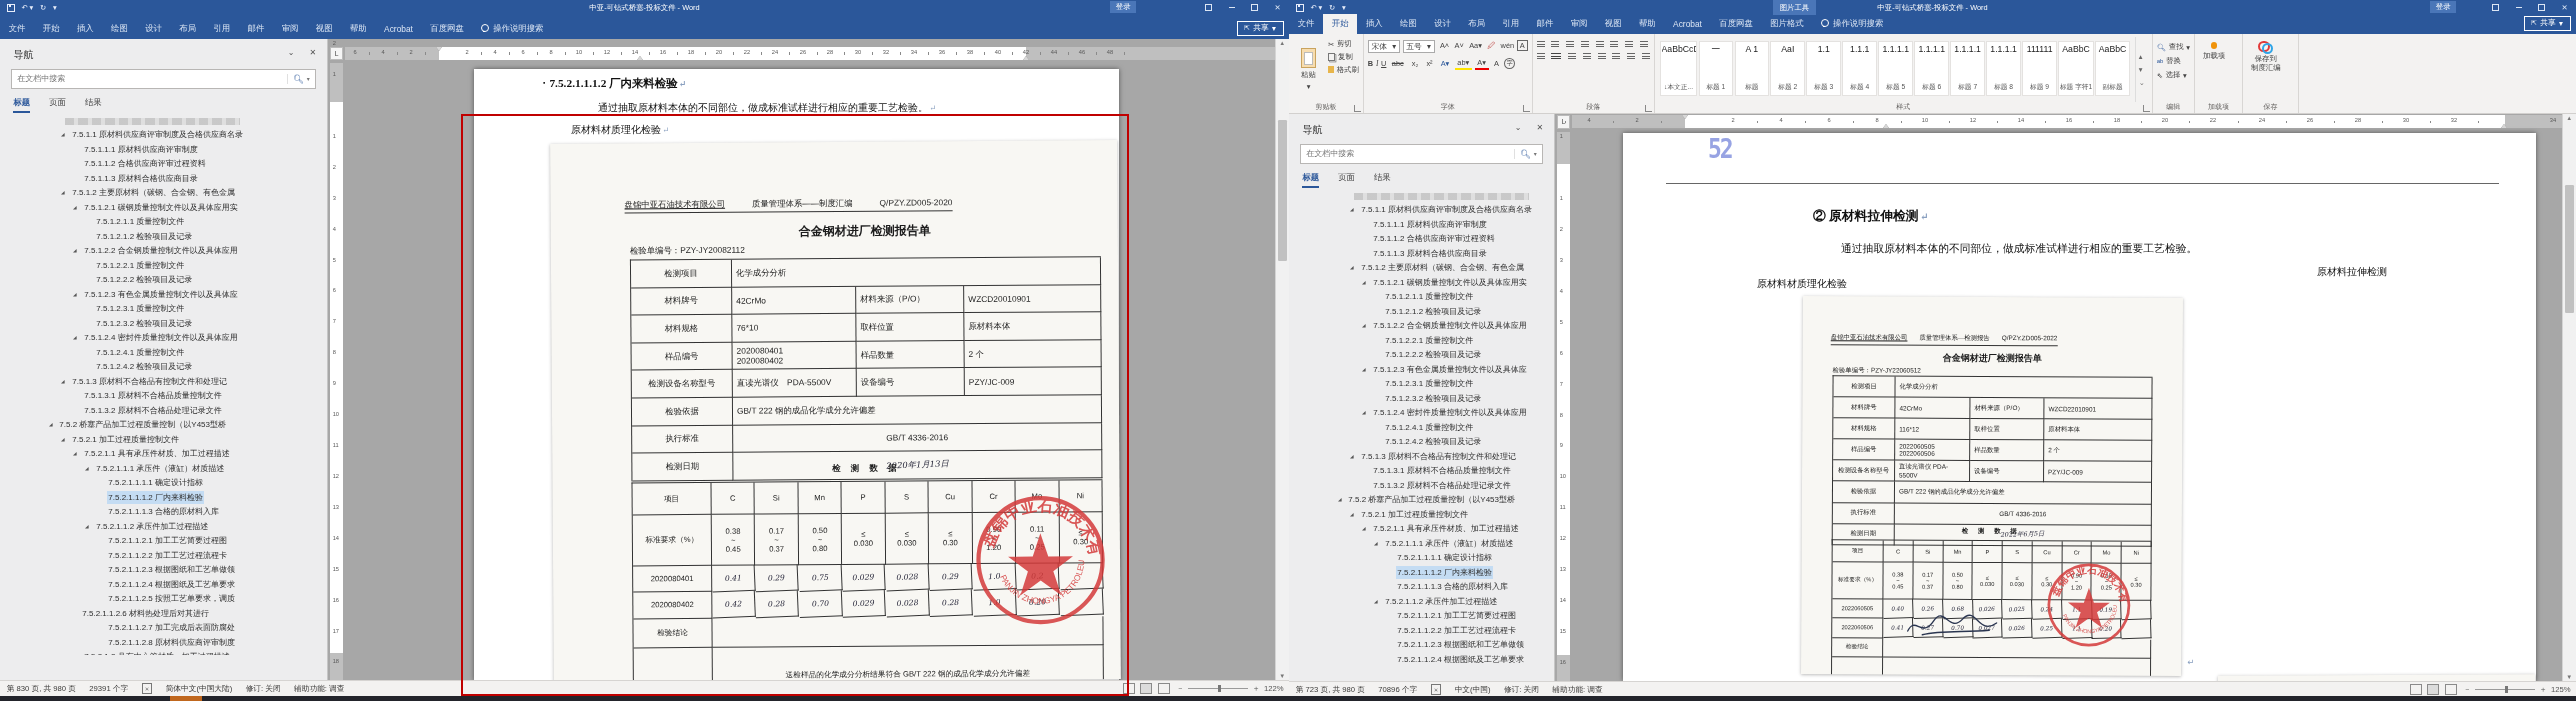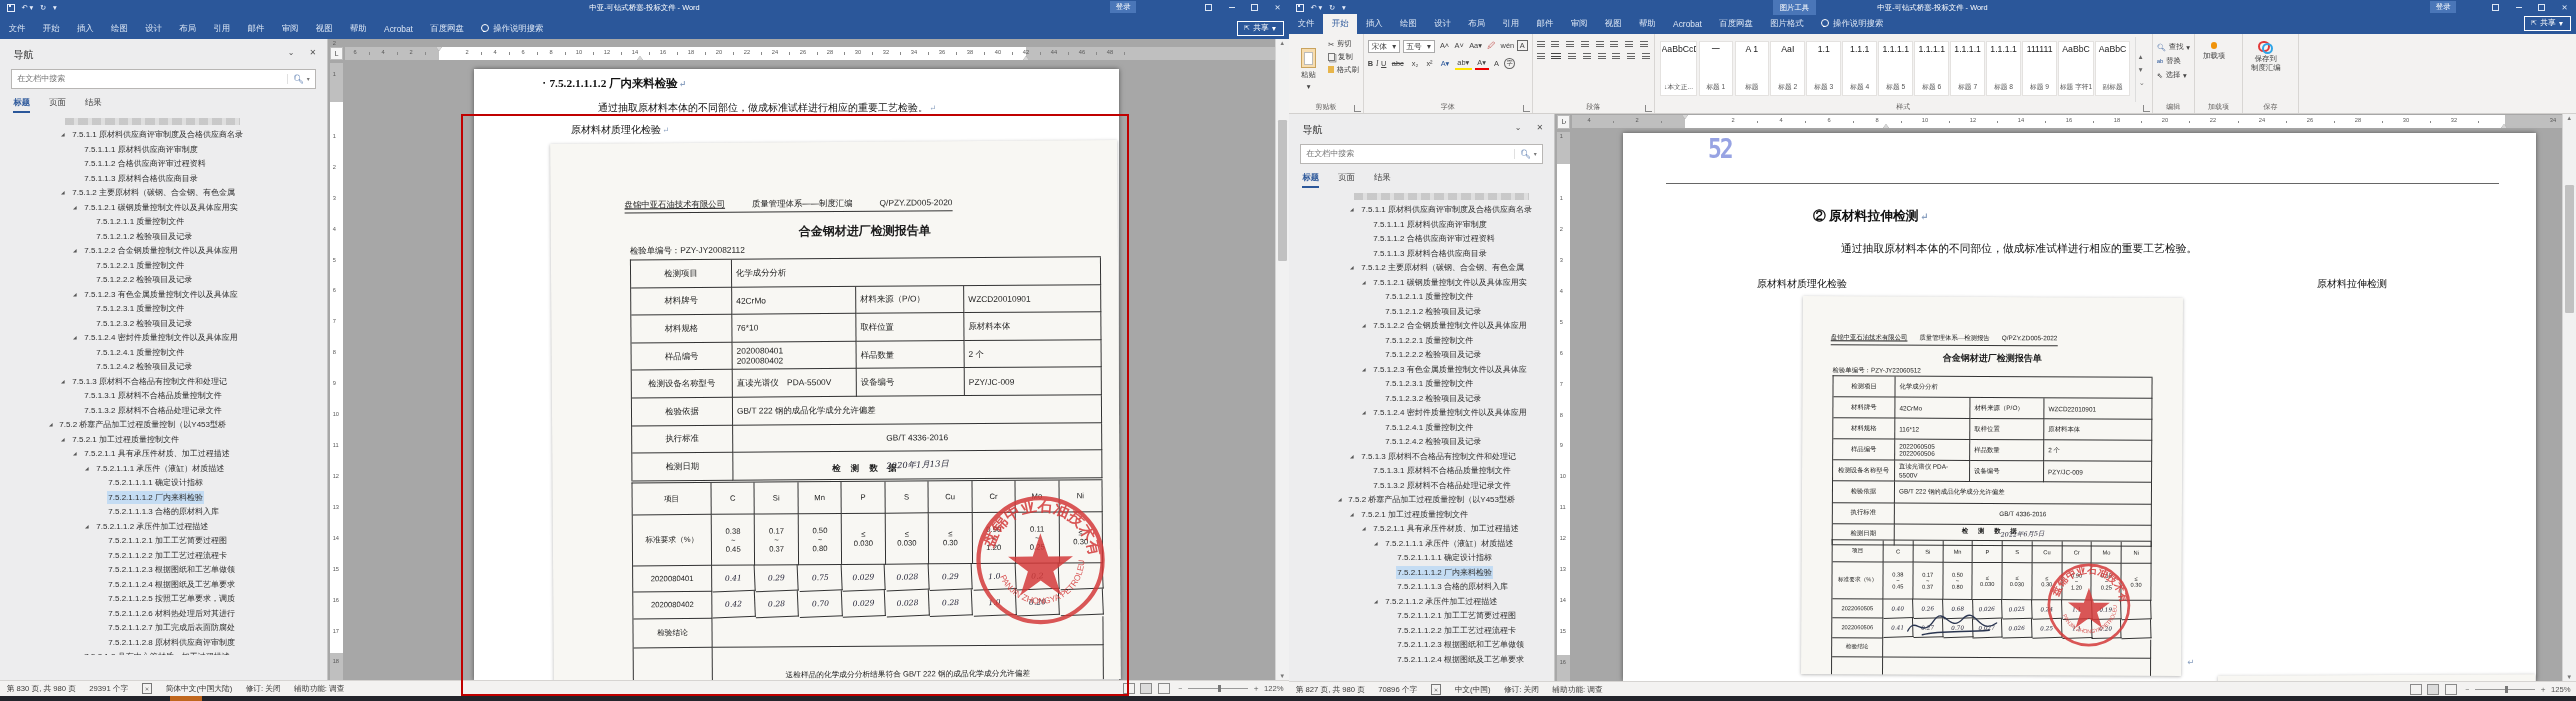--- a/index.html
+++ b/index.html
@@ -312,21 +312,21 @@
           <div class="nav-item">
             <span class="lbl" style="margin-left: 107px;">7.5.2.1.1.2.3 根据图纸和工艺单做领</span>
           </div>
           <div class="nav-item">
             <span class="lbl" style="margin-left: 107px;">7.5.2.1.1.2.4 根据图纸及工艺单要求</span>
           </div>
           <div class="nav-item">
             <span class="lbl" style="margin-left: 107px;">7.5.2.1.1.2.5 按照工艺单要求，调质</span>
           </div>
           <div class="nav-item">
-            <span class="lbl" style="margin-left: 107px;">7.5.2.1.1.2.6 材料热处理后对其进行</span>
+            <span class="lbl" style="margin-left: 81px;">7.5.2.1.1.2.6 材料热处理后对其进行</span>
           </div>
           <div class="nav-item">
             <span class="lbl" style="margin-left: 107px;">7.5.2.1.1.2.7 加工完成后表面防腐处</span>
           </div>
           <div class="nav-item">
             <span class="lbl" style="margin-left: 107px;">7.5.2.1.1.2.8 原材料供应商评审制度</span>
           </div>
           <div class="nav-item">
             <span class="lbl" style="margin-left: 83px;">7.5.2.1.2 具有中心管材质、加工过程描述</span>
           </div>
@@ -969,21 +969,21 @@
           <span class="num" style="top: 465px;">14</span>
           <span class="num" style="top: 496px;">15</span>
           <span class="num" style="top: 527px;">16</span>
         </div>
       <div class="page" style="left:68px;top:19px;width:913px;height:548px">
         <div class="logo-sz" style="left:85px;top:2.7px">52</div>
         <div class="hdrline" style="left:43px;top:20px;width:833px;height:30px"></div>
         <div class="rp-heading" style="left:190px;top:75px"><span>② 原材料拉伸检测</span><span class="pilcrow">↵</span></div>
         <div class="rp-para" style="left:218px;top:109px"><span>通过抽取原材料本体的不同部位，做成标准试样进行相应的重要工艺检验。</span></div>
         <div class="rp-label" style="left:134px;top:144px"><span>原材料材质理化检验</span></div>
-        <div class="rp-label" style="left:694px;top:144px"><span>原材料拉伸检测</span></div>
+        <div class="rp-label" style="left:694px;top:132px"><span>原材料拉伸检测</span></div>
         <div class="scan rep" id="rw-scan-a" style="left: 179px; top: 164px; width: 380px; height: 378px; transform: rotate(0.3deg); font-size: 6.4px;">
             <div class="rep-head" style="left: 28px; top: 37px; gap: 12px;">
               <span class="org">盘锦中亚石油技术有限公司</span>
               <span class="sys">质量管理体系—检测报告</span>
               <span class="code">Q/PZY.ZD005-2022</span>
             </div>
             <div class="rep-title" style="left: 30px; width: 319px; top: 55px; font-size: 9px;">合金钢材进厂检测报告单</div>
             <div class="rep-no" style="left: 30px; top: 70px;">检验单编号：PZY-JY22060512</div>
             <div class="rep-info" style="left: 30px; top: 79px; width: 319px; grid-template-columns: 62px 75px 74px 1fr;">
               <div class="lab" style="min-height: 17.5px;"><span>检测项目</span></div>
@@ -1090,21 +1090,21 @@
         <span class="pilcrow" style="position:absolute;left:563px;top:524px">↵</span>
       </div>
     </div>
     <div class="vscroll">
       <span class="sarr" style="top:1.3px">▲</span>
       <div class="thumb" style="top:71px;height:128px"></div>
       <span class="sarr" style="bottom:1.3px">▼</span>
     </div>
   </div>
   <div class="statusbar" id="rw-status">
-      <span>第 827 页, 共 980 页</span>
+      <span>第 723 页, 共 980 页</span>
       <span>70896 个字</span>
       <span class="proof">✕</span>
       <span>中文(中国)</span>
       <span>修订: 关闭</span>
       <span>辅助功能: 调查</span>
       <div class="st-right">
         <span class="viewicons">
           <span class="vi"></span>
           <span class="vi active"></span>
           <span class="vi"></span>

